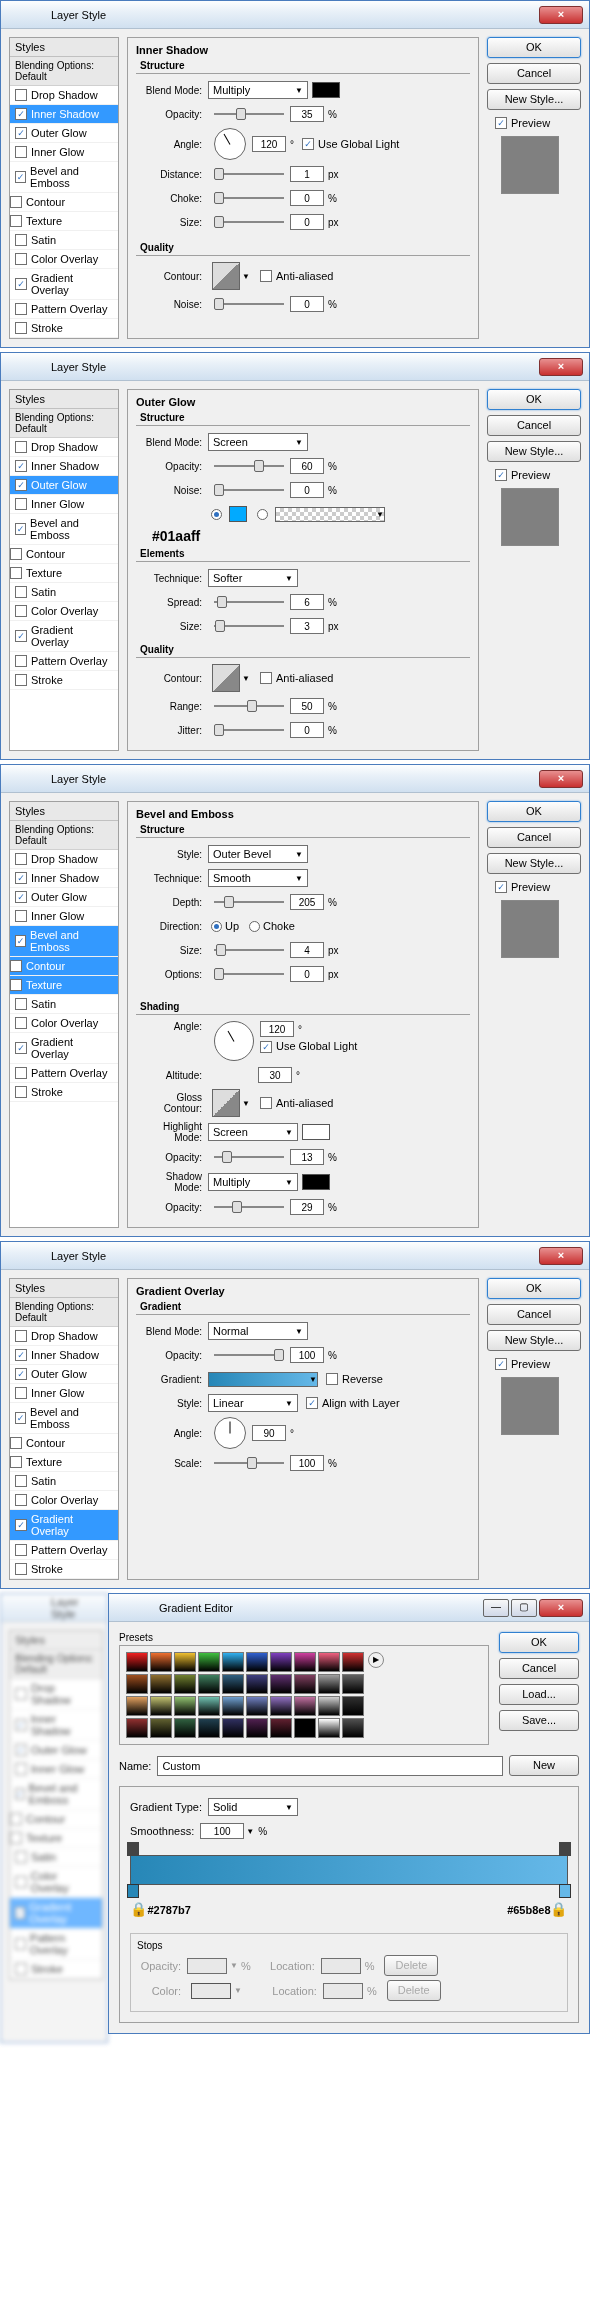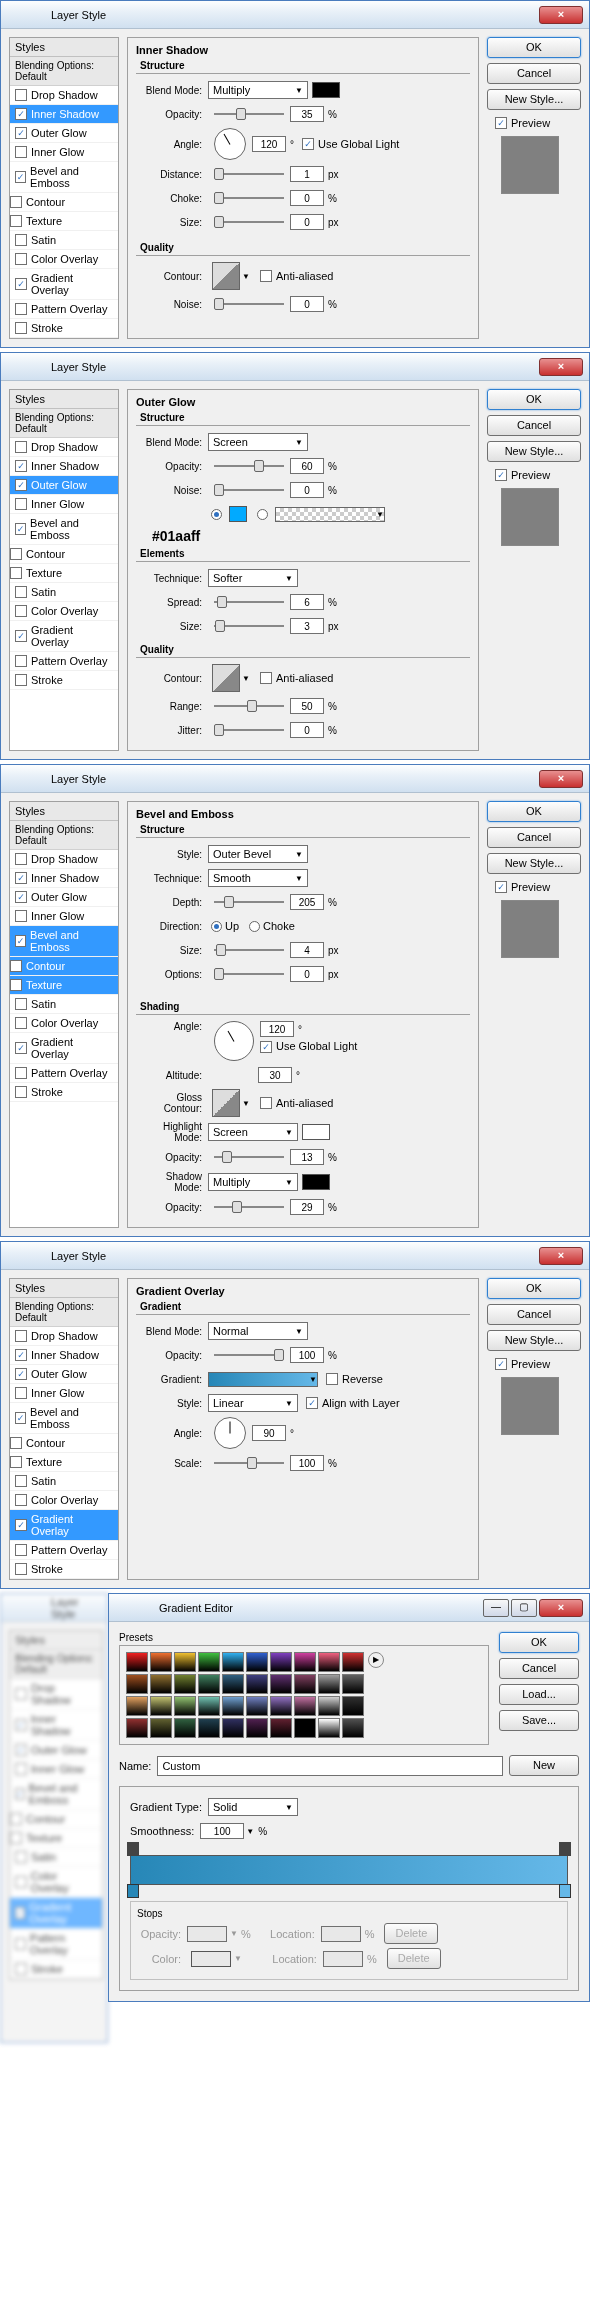--- a/index.html
+++ b/index.html
@@ -815,20 +815,24 @@
           <input class="num-input" style="width: 44px;" value="100">
           <span class="dropdown-arrow" style="margin-left:2px">▼</span>
           <span class="unit">%</span>
         </div>
         <div class="grad-preview-bar">
           <div class="stop-marker" style="left:-4px"></div>
           <div class="stop-marker" style="right:-4px"></div>
           <div class="stop-marker bottom" style="left:-4px;background:#2787b7"></div>
           <div class="stop-marker bottom" style="right:-4px;background:#65b8e8"></div>
         </div>
+        <div style="display:flex;justify-content:space-between;margin-top:16px">
+          <span class="color-annotation">🔒<span>#2787b7</span></span>
+          <span class="color-annotation"><span>#65b8e8</span>🔒</span>
+        </div>
         <div class="stops-box">
           <div style="font-size:10px;margin-bottom:4px;color:#000">Stops</div>
           <div class="row">
             <span style="width:50px;text-align:right;padding-right:6px">Opacity:</span>
             <input class="num-input" disabled="" style="background: rgb(232, 232, 232); width: 40px;">
               <span class="dropdown-arrow" style="margin:0 3px">▼</span>
               <span>%</span>
             <span style="width:60px;text-align:right;padding-right:6px;margin-left:10px">Location:</span>
             <input class="num-input" disabled="" style="background: rgb(232, 232, 232); width: 40px;">
               <span style="margin-left:4px">%</span>

